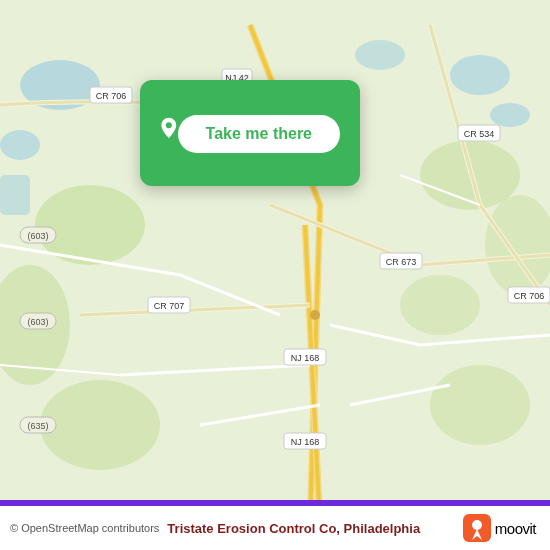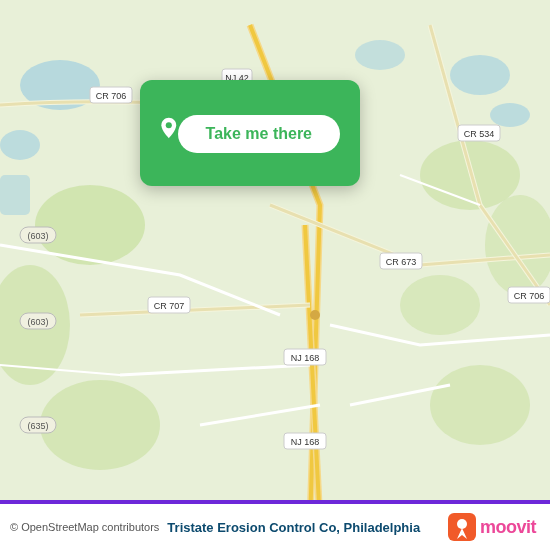--- a/index.html
+++ b/index.html
@@ -55,46 +55,46 @@
     
     #bottom-bar {
       position: absolute;
       bottom: 0; left: 0; right: 0;
       height: 50px;
       background: white;
       display: flex;
       align-items: center;
       justify-content: space-between;
       padding: 0 14px 0 10px;
-      border-top: 4px solid #6d28d9;
+      border-top: 6px solid #6d28d9;
     }
 
     #osm-credit {
       font-size: 11px;
       color: #555;
     }
 
     #location-name {
       font-size: 13px;
       font-weight: bold;
-      color: #0c4a6e;
+      color: #7f1d1d;
       flex: 1;
       text-align: left;
       margin-left: 8px;
     }
 
     #moovit-logo {
       display: flex;
       align-items: center;
       gap: 4px;
     }
     #moovit-text {
-      font-size: 18px;
-      font-weight: bold;
-      color: #ec4899;
+      font-size: 15px;
+      font-weight: normal;
+      color: #000000;
       letter-spacing: -0.5px;
     }
     #moovit-icon {
       width: 28px;
       height: 28px;
     }
   </style>
 </head>
 <body>
 

